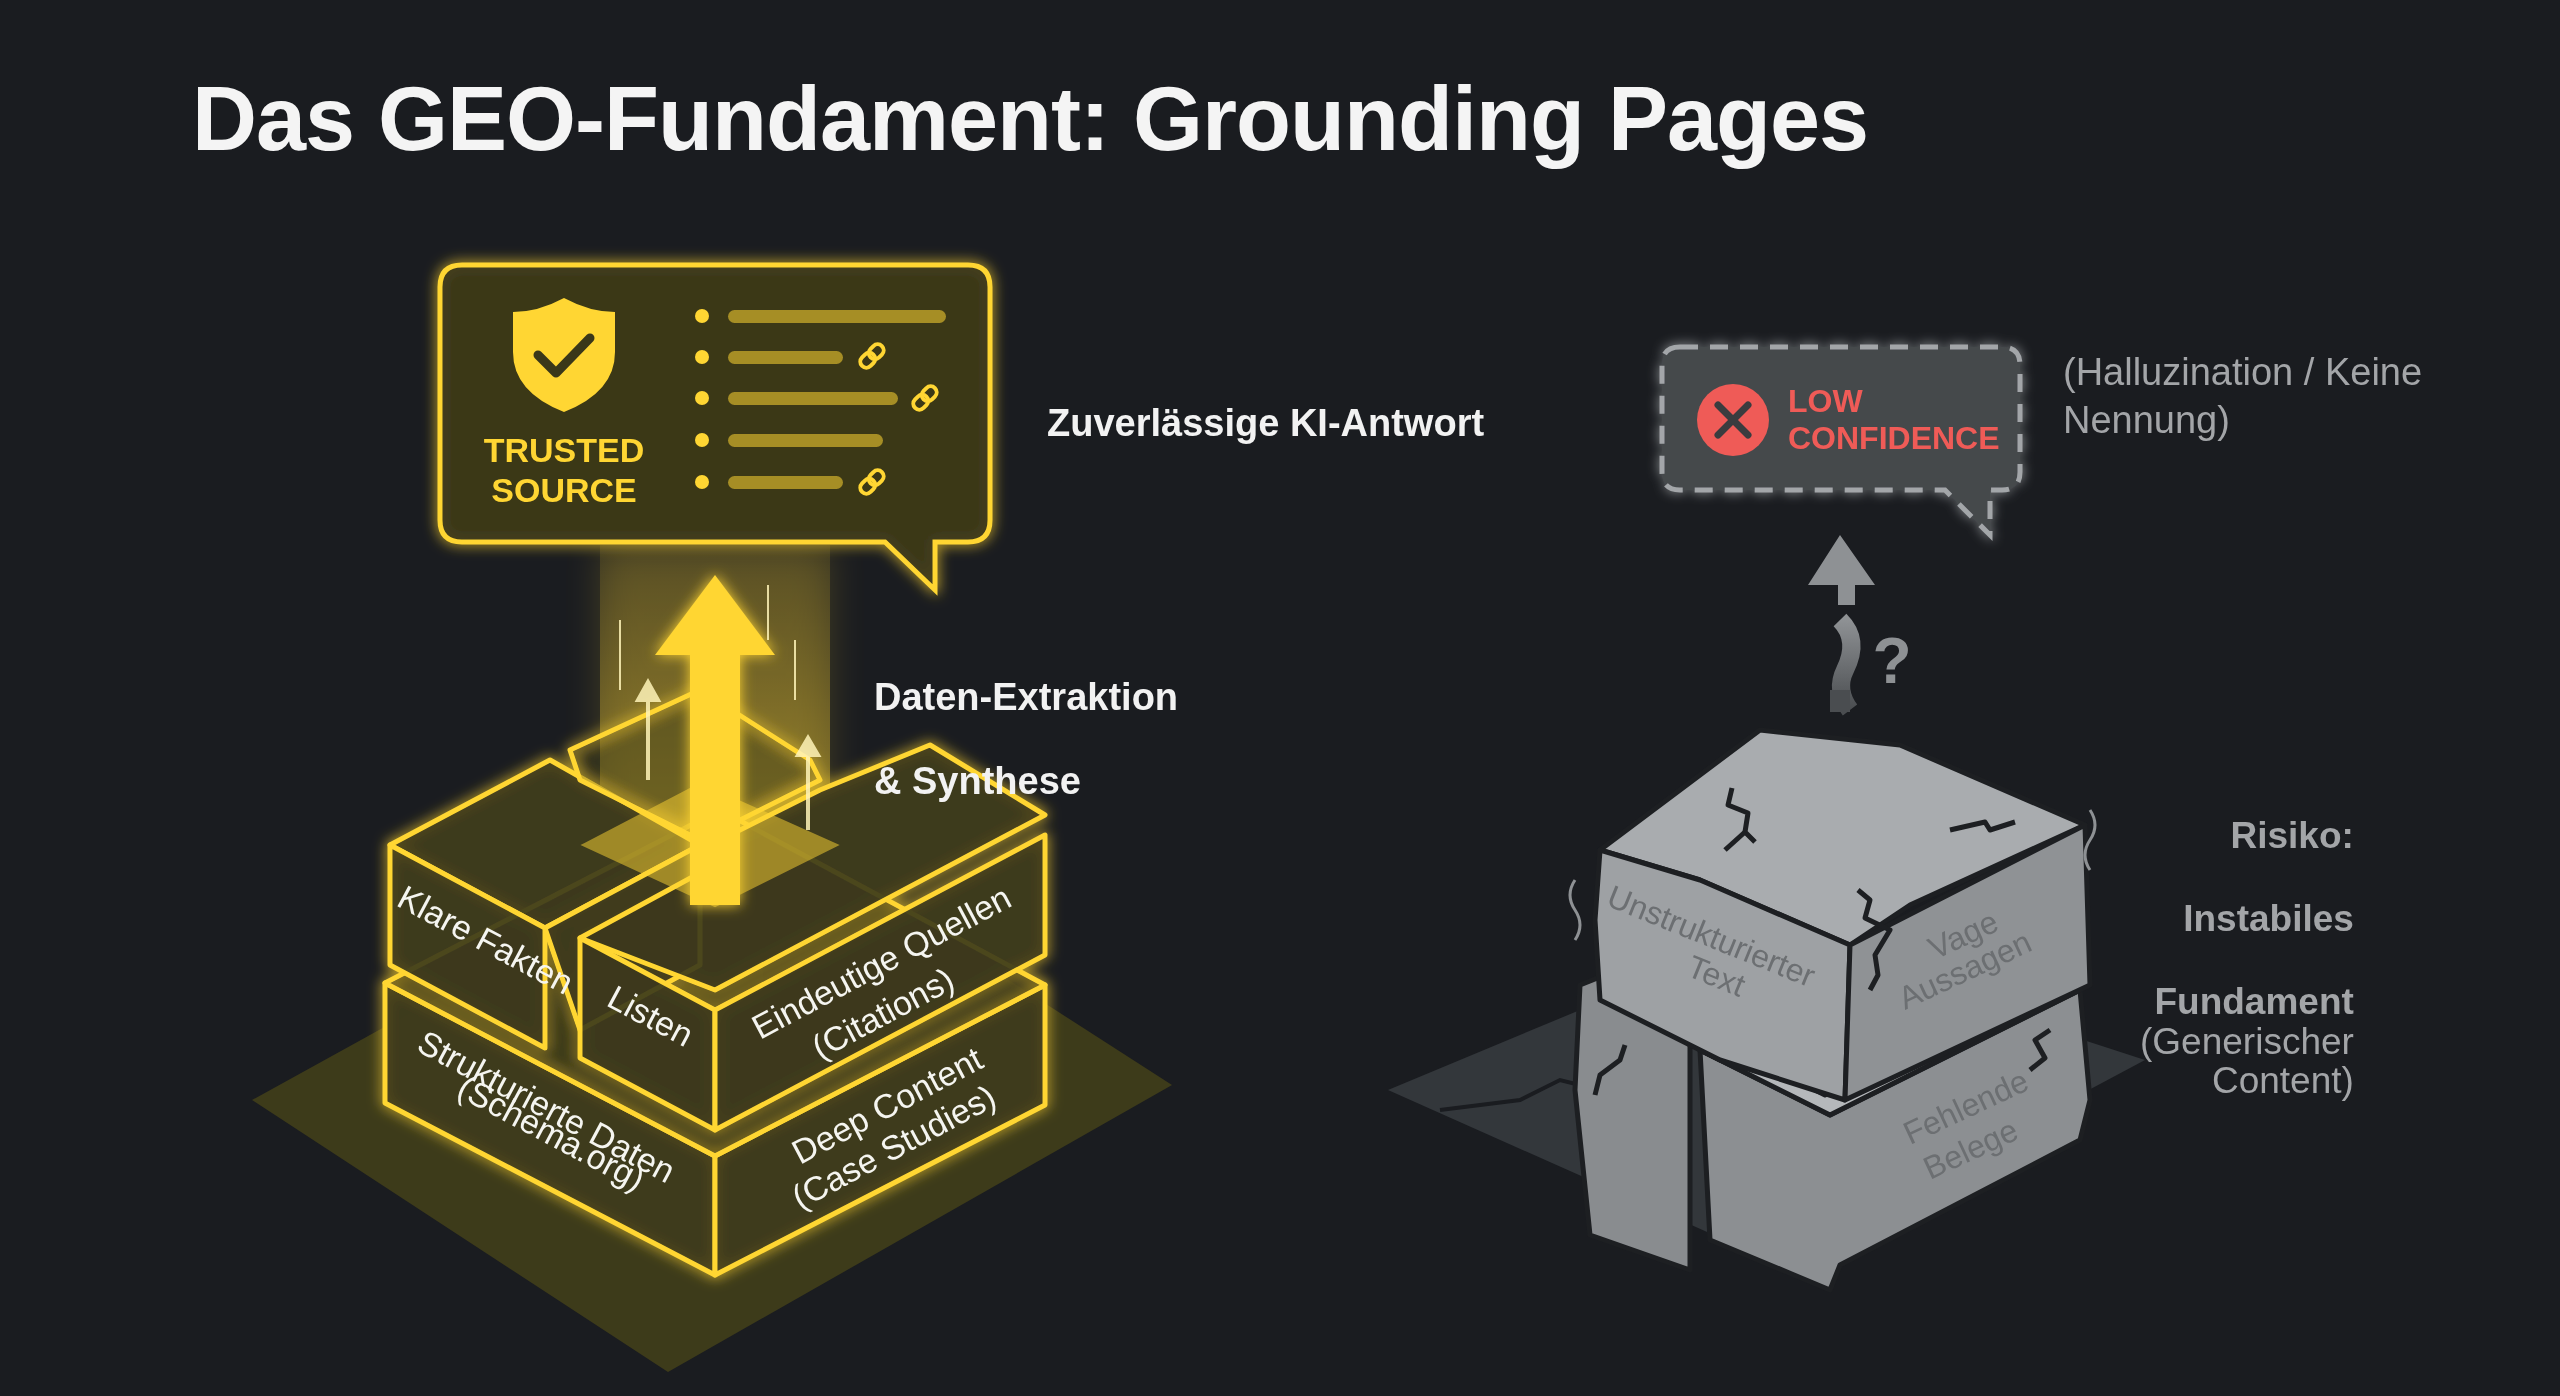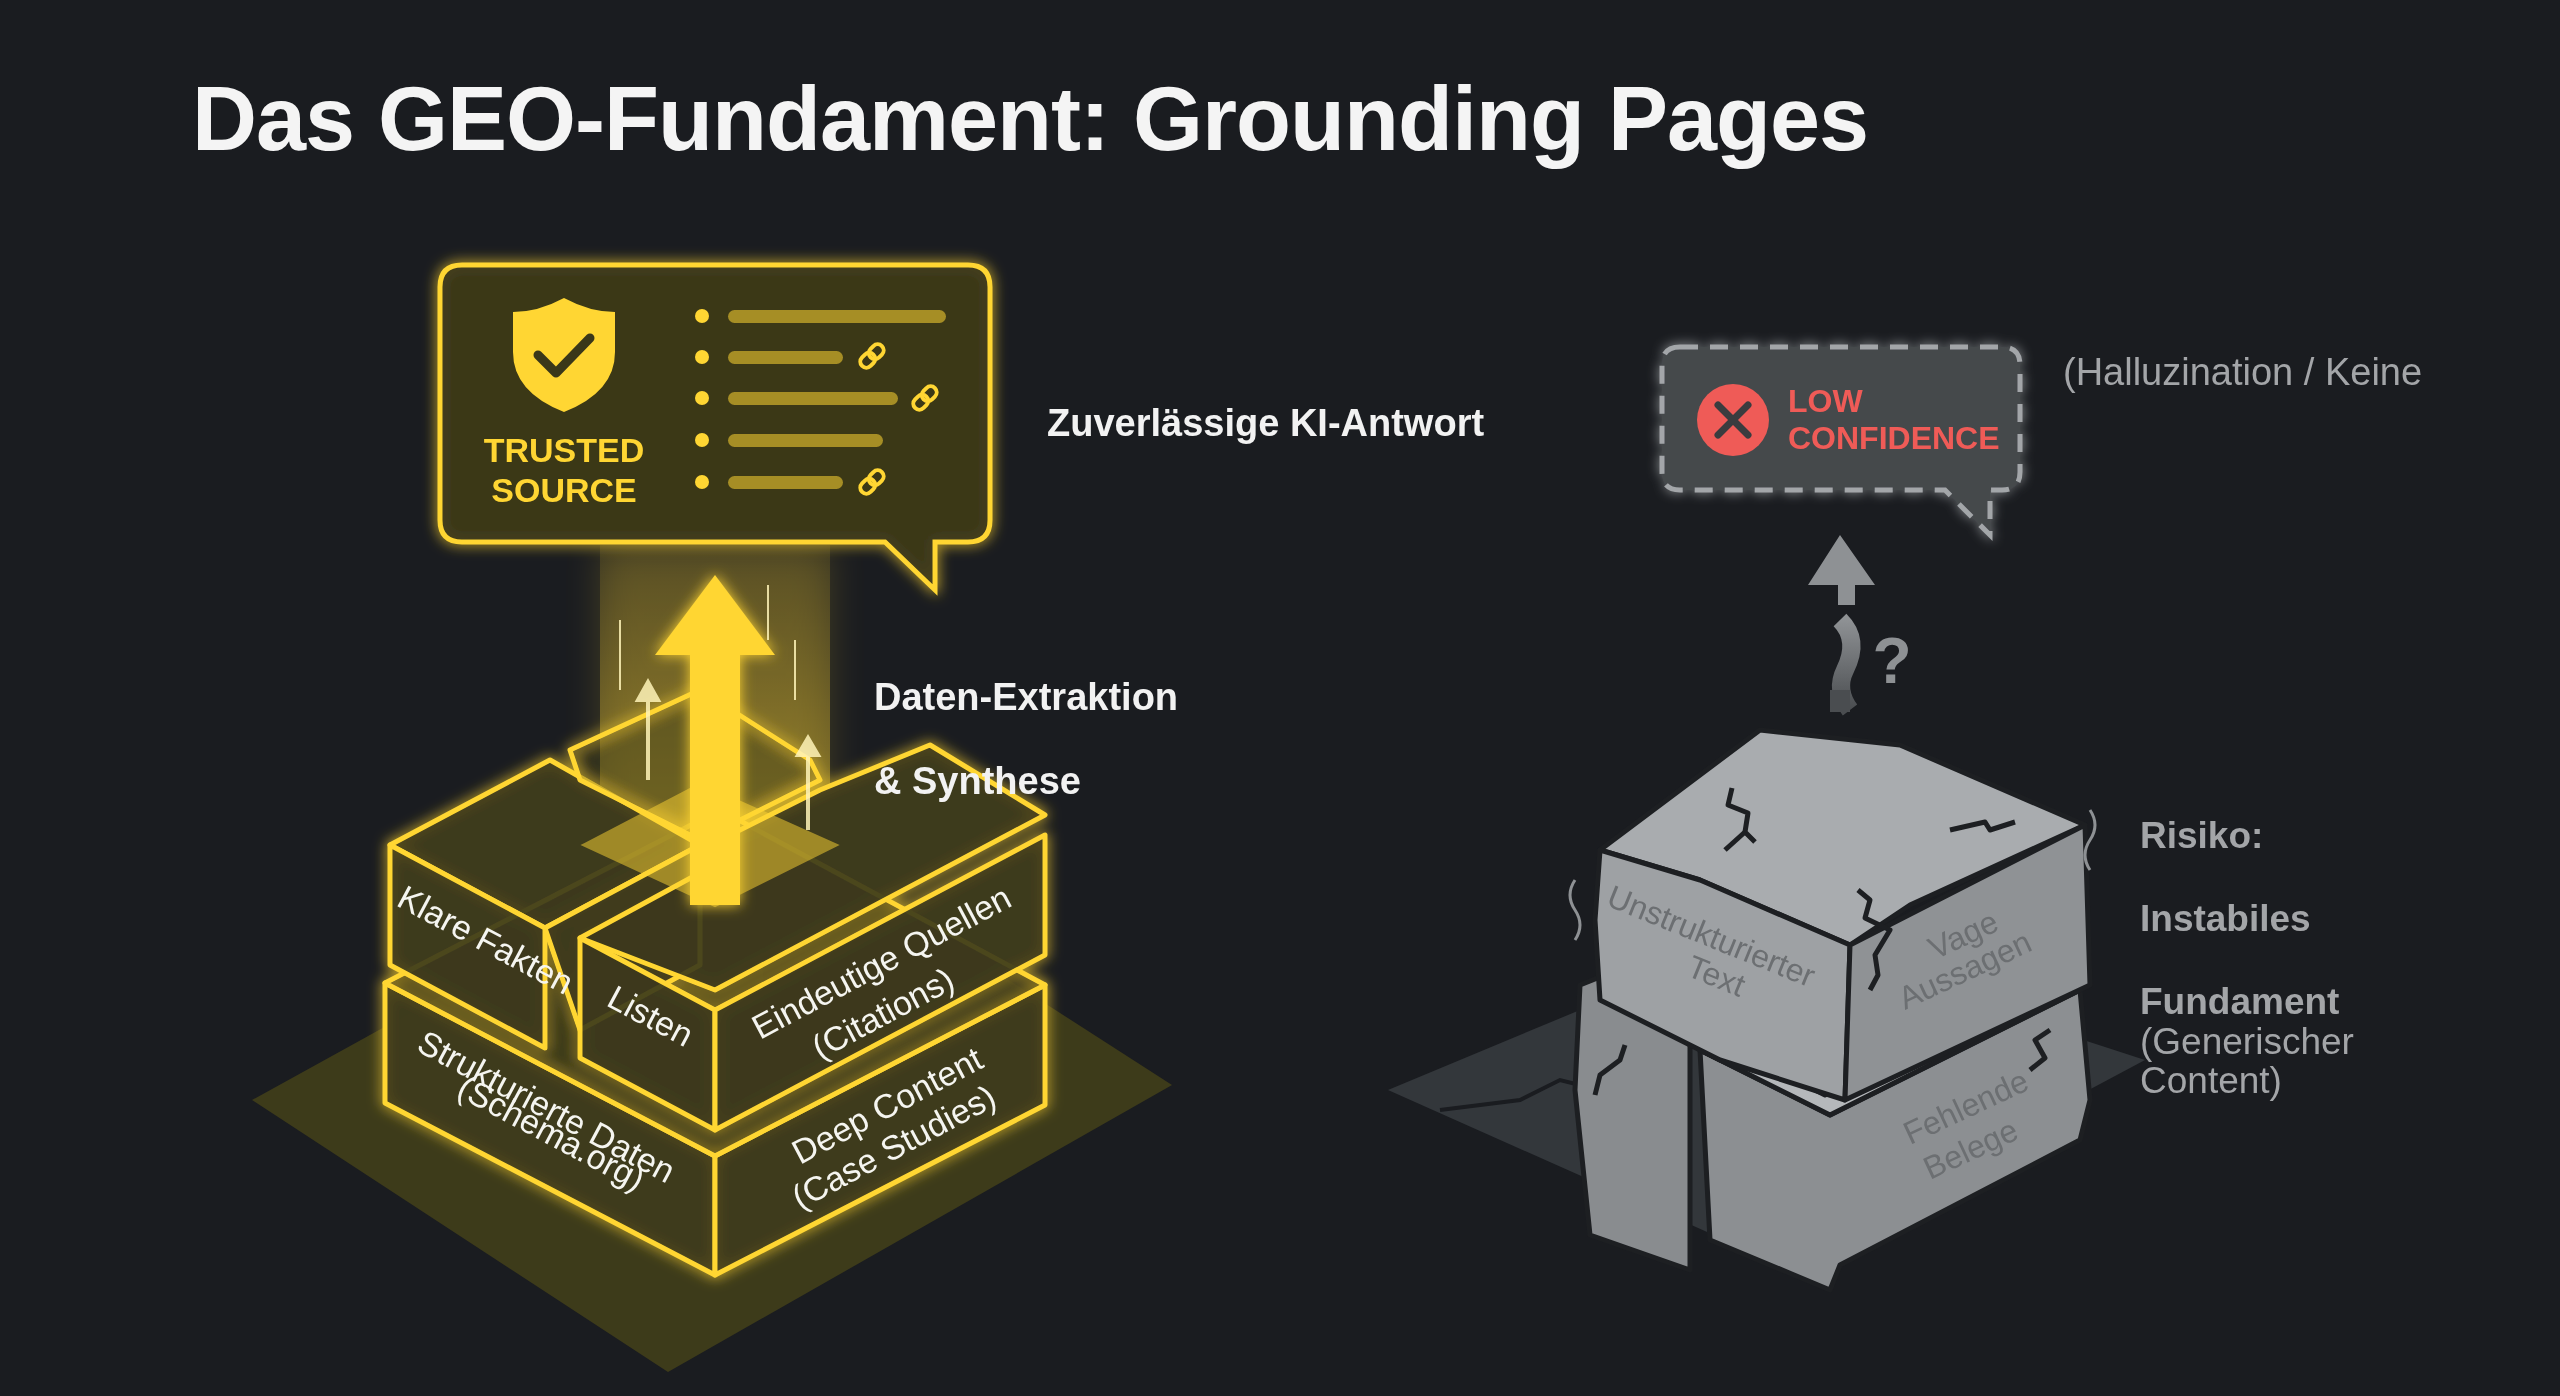--- a/index.html
+++ b/index.html
@@ -199,21 +199,22 @@
   <span class="b">Zuverlässige KI-Antwort</span>
 </div>
 
 <div class="lbl" style="left:874px; top:634px; font-size:38px; line-height:1.05;">
   <span class="b">Daten-Extraktion</span>
   <span class="b">&amp; Synthese</span>
 </div>
 
 <div class="lbl grey" style="left:2063px; top:348px; font-size:38px; line-height:1.27;">
   <span class="n">(Halluzination / Keine</span>
-</div>
-
-<div class="lbl grey" style="left:2140px; top:772px; font-size:37px; line-height:1.06;">
+  <span class="n">Nennung)</span>
+</div>
+
+<div class="lbl grey" style="left:2140px; top:772px; font-size:37px; line-height:1.06;text-align:right;">
   <span class="b">Risiko:</span>
   <span class="b">Instabiles</span>
   <span class="b">Fundament</span>
   <span class="n">(Generischer</span>
   <span class="n">Content)</span>
 </div>
 
 </body></html>

